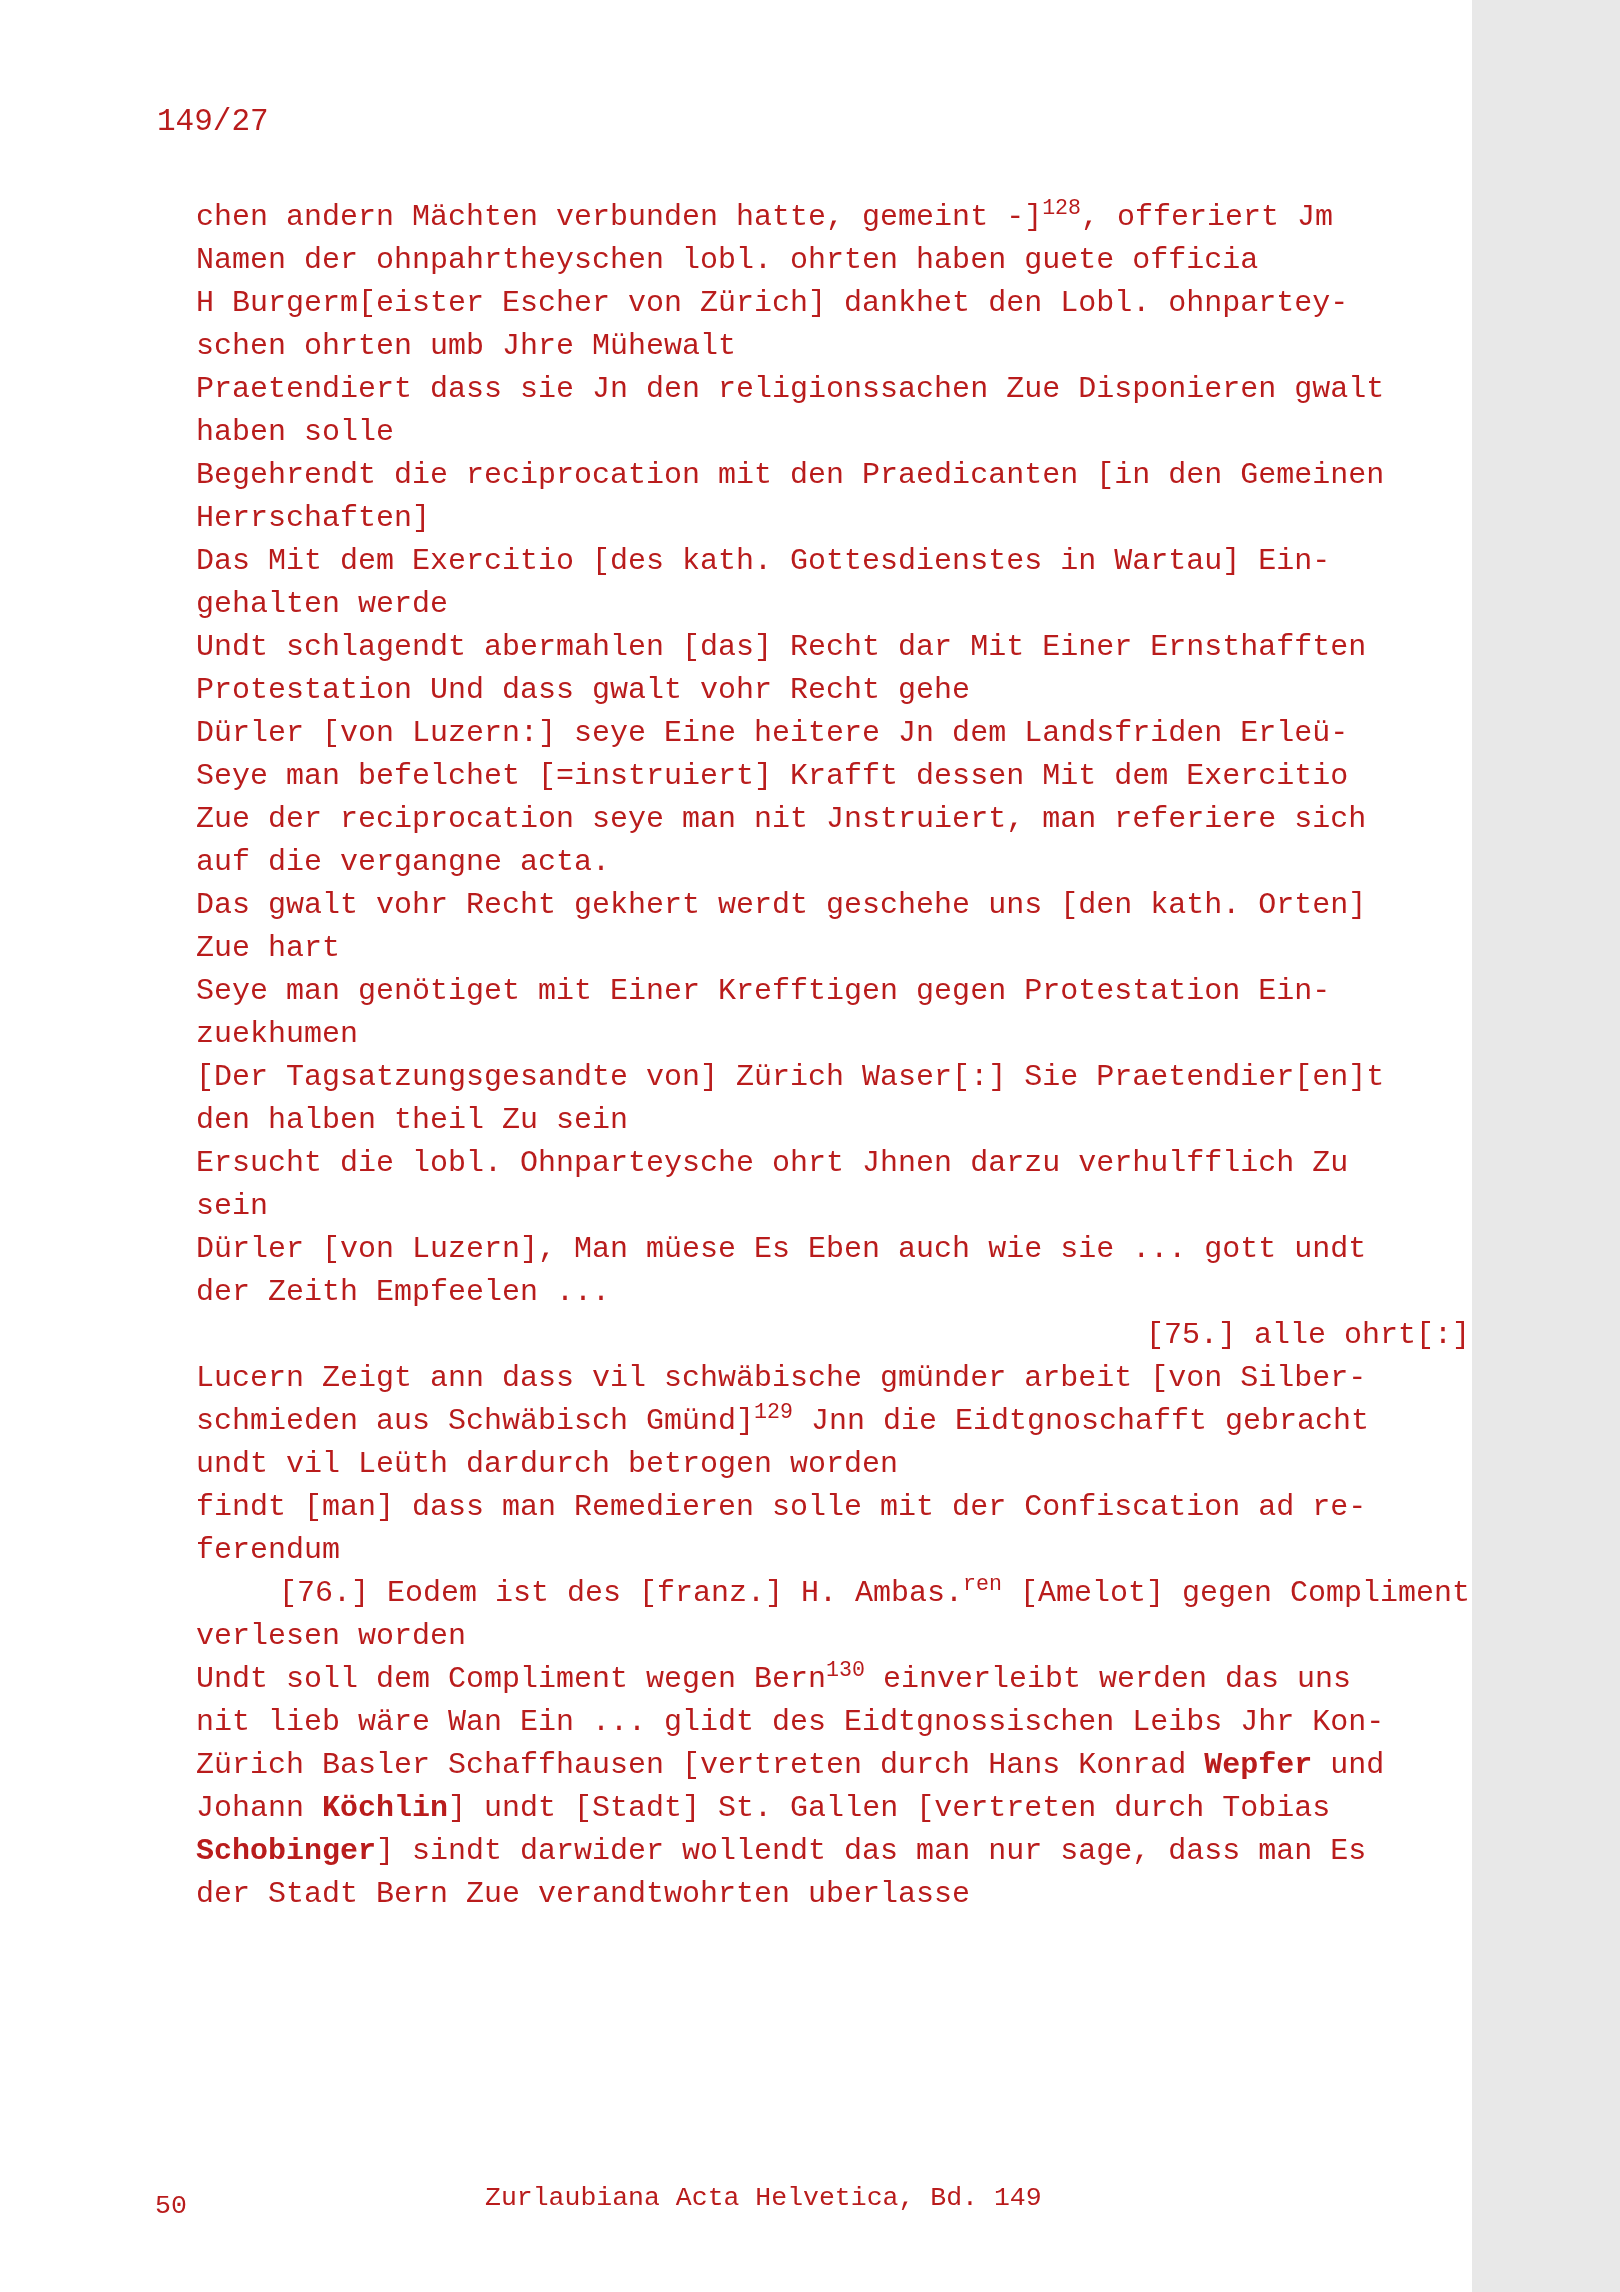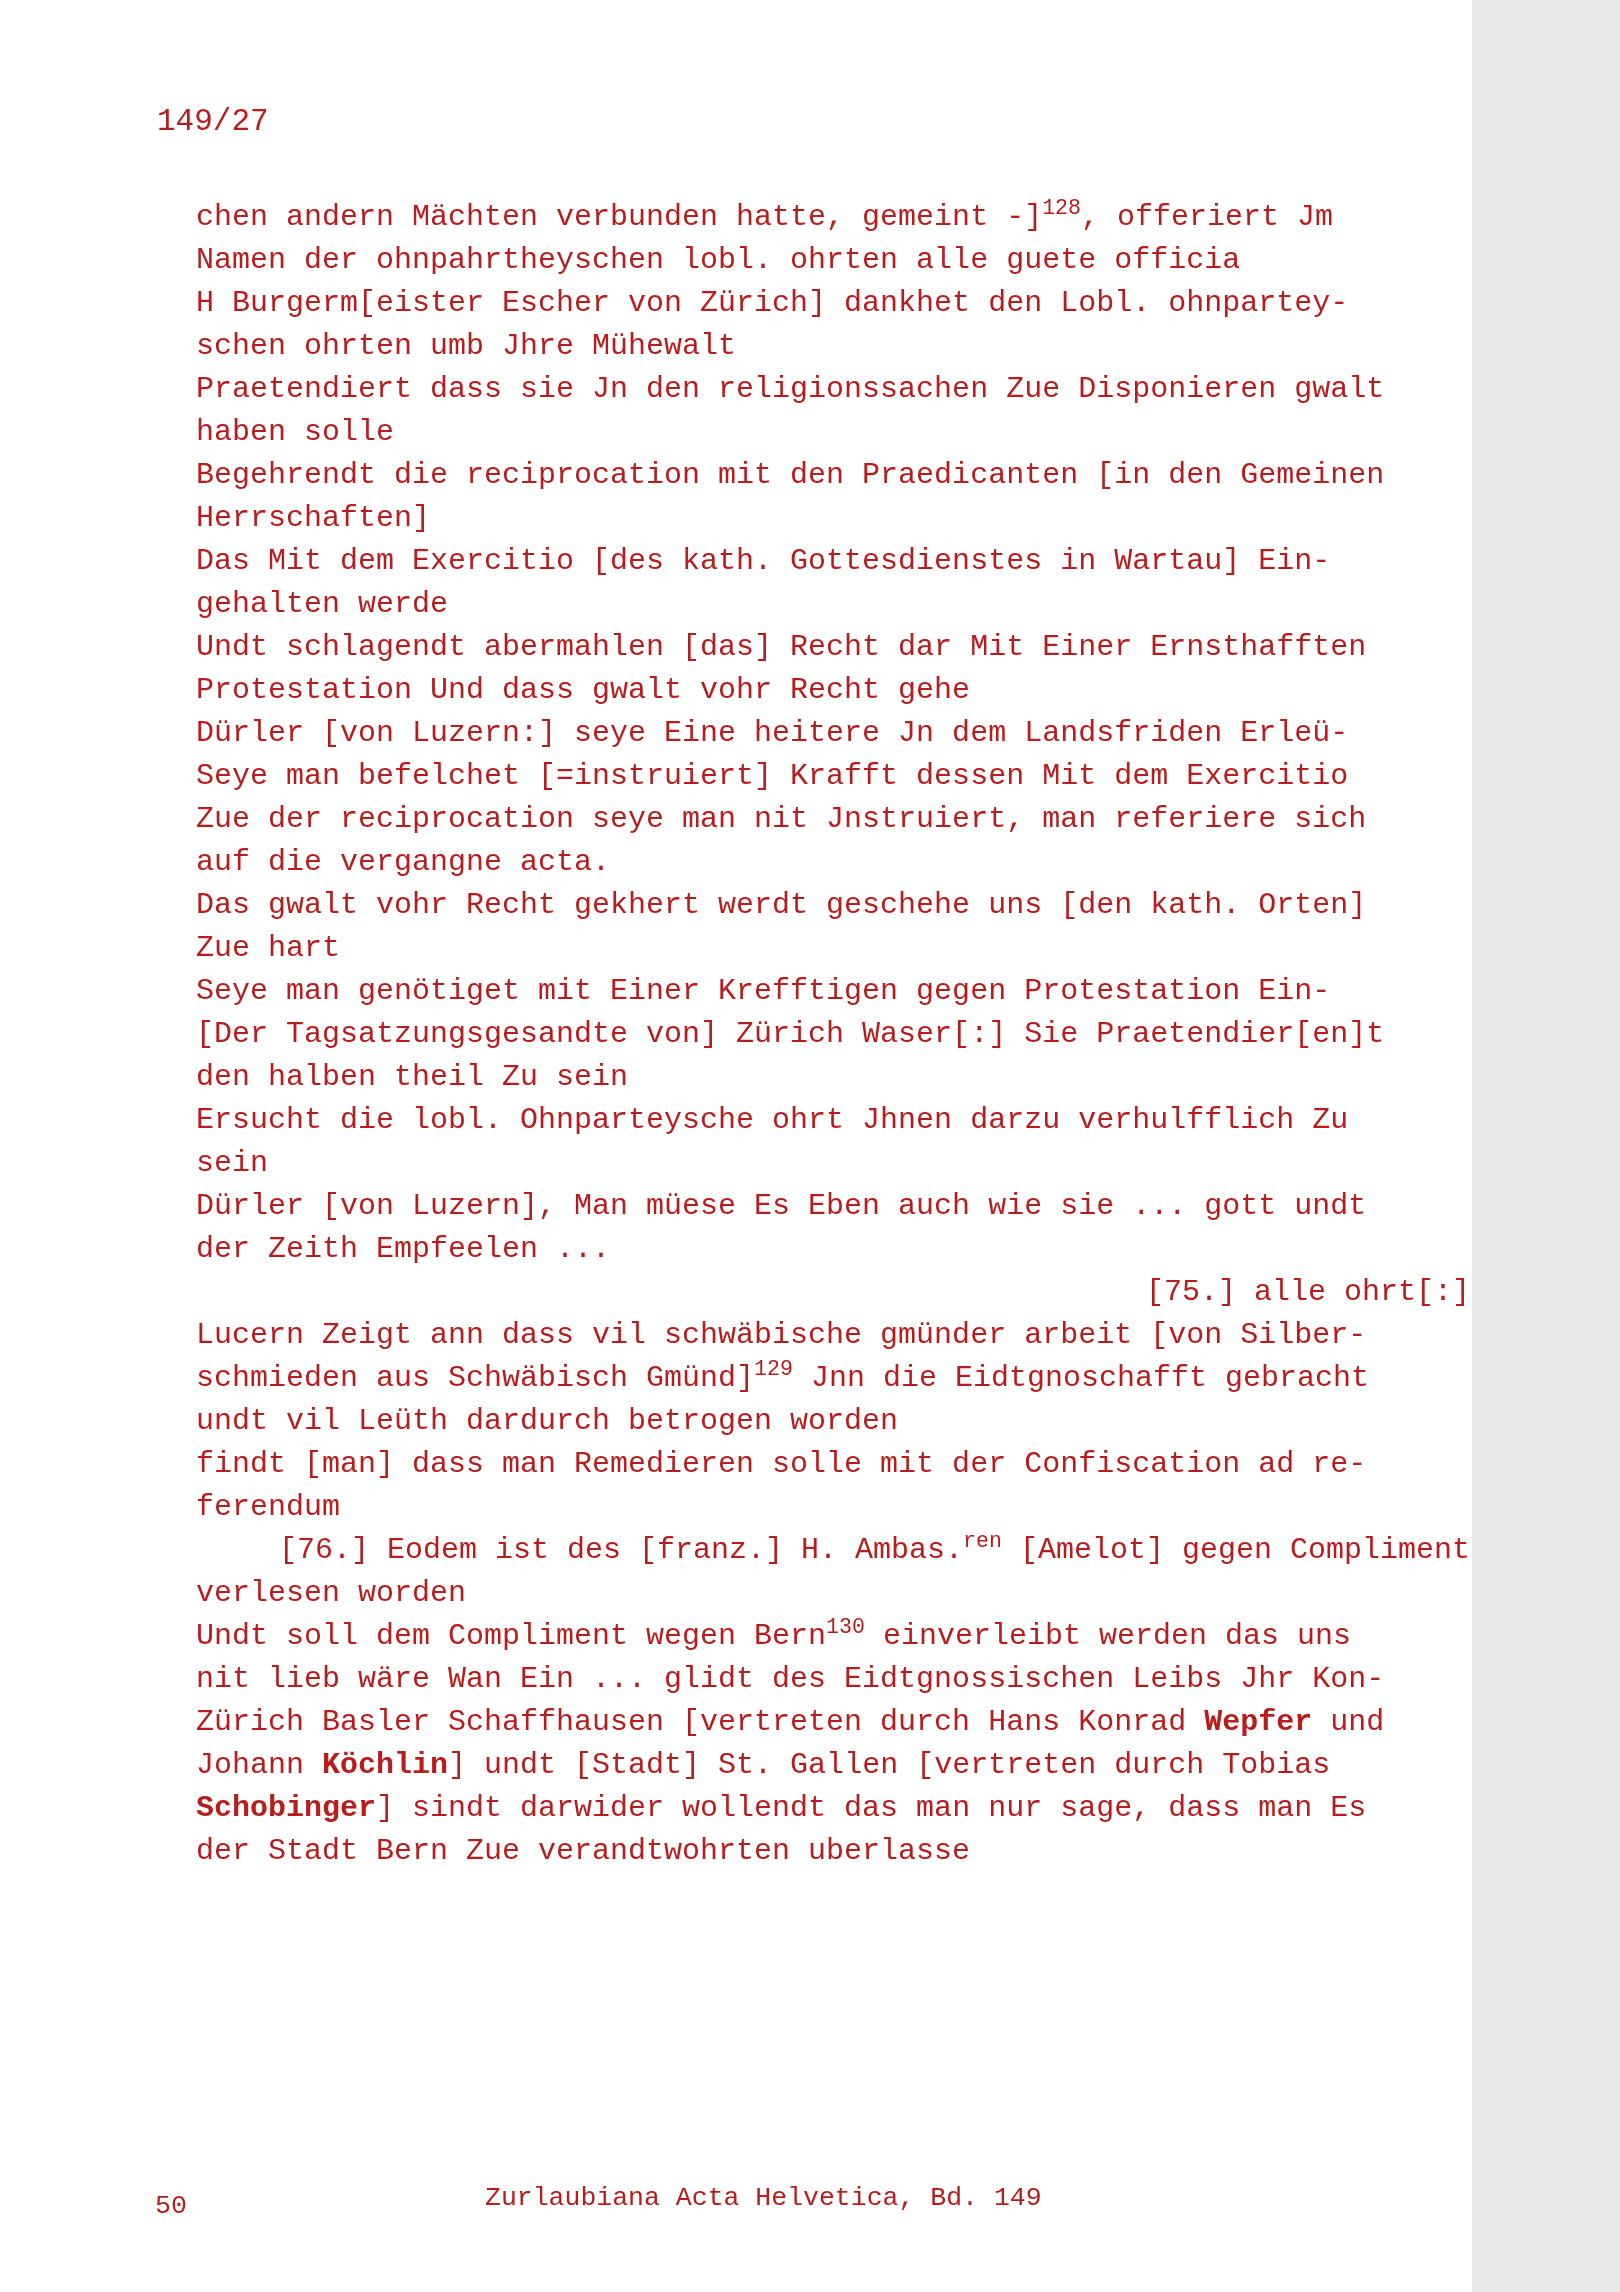--- a/index.html
+++ b/index.html
@@ -71,38 +71,39 @@
   }
 </style>
 </head>
 <body>
 
 <div class="page">
   <div class="page-header">149/27</div>
 
   <div class="doc-lines">
       <div class="line"><span>chen andern Mächten verbunden hatte, gemeint -]</span><span class="sup">128</span><span>, offeriert Jm</span></div>
-      <div class="line"><span>Namen der ohnpahrtheyschen lobl. ohrten alle guete officia</span></div>
+      <div class="line"><span>Namen der ohnpahrtheyschen lobl. ohrten haben guete officia</span></div>
       <div class="line"><span>H Burgerm[eister Escher von Zürich] dankhet den Lobl. ohnpartey-</span></div>
       <div class="line"><span>schen ohrten umb Jhre Mühewalt</span></div>
       <div class="line"><span>Praetendiert dass sie Jn den religionssachen Zue Disponieren gwalt</span></div>
       <div class="line"><span>haben solle</span></div>
       <div class="line"><span>Begehrendt die reciprocation mit den Praedicanten [in den Gemeinen</span></div>
       <div class="line"><span>Herrschaften]</span></div>
       <div class="line"><span>Das Mit dem Exercitio [des kath. Gottesdienstes in Wartau] Ein-</span></div>
       <div class="line"><span>gehalten werde</span></div>
       <div class="line"><span>Undt schlagendt abermahlen [das] Recht dar Mit Einer Ernsthafften</span></div>
       <div class="line"><span>Protestation Und dass gwalt vohr Recht gehe</span></div>
       <div class="line"><span>Dürler [von Luzern:] seye Eine heitere Jn dem Landsfriden Erleü-</span></div>
       <div class="line"><span>Seye man befelchet [=instruiert] Krafft dessen Mit dem Exercitio</span></div>
       <div class="line"><span>Zue der reciprocation seye man nit Jnstruiert, man referiere sich</span></div>
       <div class="line"><span>auf die vergangne acta.</span></div>
       <div class="line"><span>Das gwalt vohr Recht gekhert werdt geschehe uns [den kath. Orten]</span></div>
       <div class="line"><span>Zue hart</span></div>
       <div class="line"><span>Seye man genötiget mit Einer Krefftigen gegen Protestation Ein-</span></div>
+      <div class="line"><span>zuekhumen</span></div>
       <div class="line"><span>[Der Tagsatzungsgesandte von] Zürich Waser[:] Sie Praetendier[en]t</span></div>
       <div class="line"><span>den halben theil Zu sein</span></div>
       <div class="line"><span>Ersucht die lobl. Ohnparteysche ohrt Jhnen darzu verhulfflich Zu</span></div>
       <div class="line"><span>sein</span></div>
       <div class="line"><span>Dürler [von Luzern], Man müese Es Eben auch wie sie ... gott undt</span></div>
       <div class="line"><span>der Zeith Empfeelen ...</span></div>
       <div class="line outdent"><span>[75.] alle ohrt[:]</span></div>
       <div class="line"><span>Lucern Zeigt ann dass vil schwäbische gmünder arbeit [von Silber-</span></div>
       <div class="line"><span>schmieden aus Schwäbisch Gmünd]</span><span class="sup">129</span><span> Jnn die Eidtgnoschafft gebracht</span></div>
       <div class="line"><span>undt vil Leüth dardurch betrogen worden</span></div>

